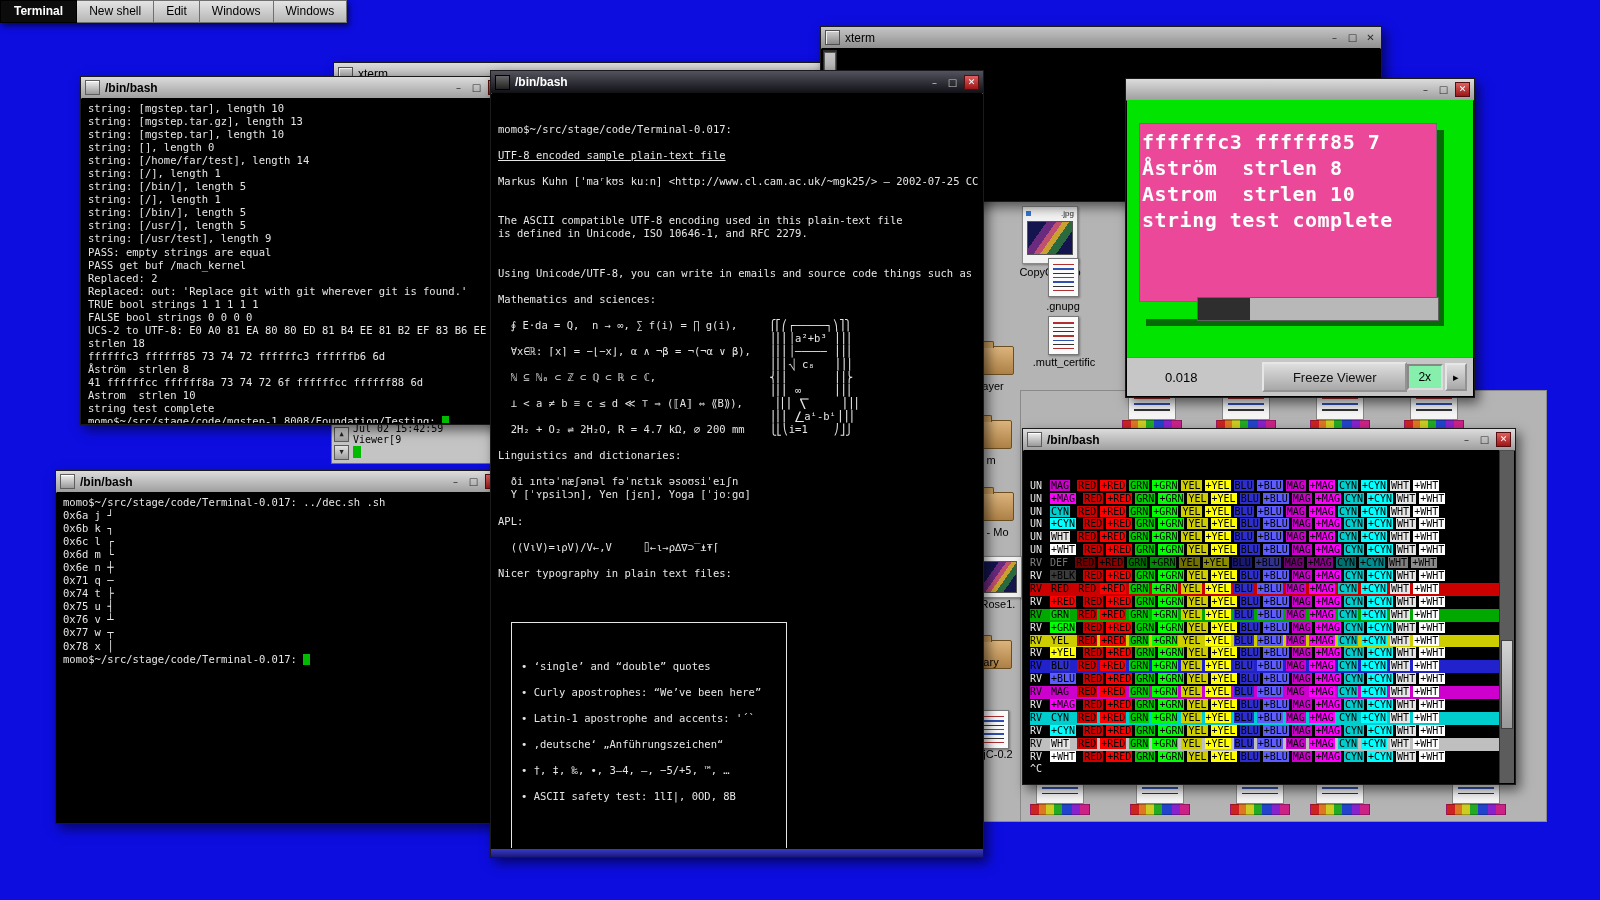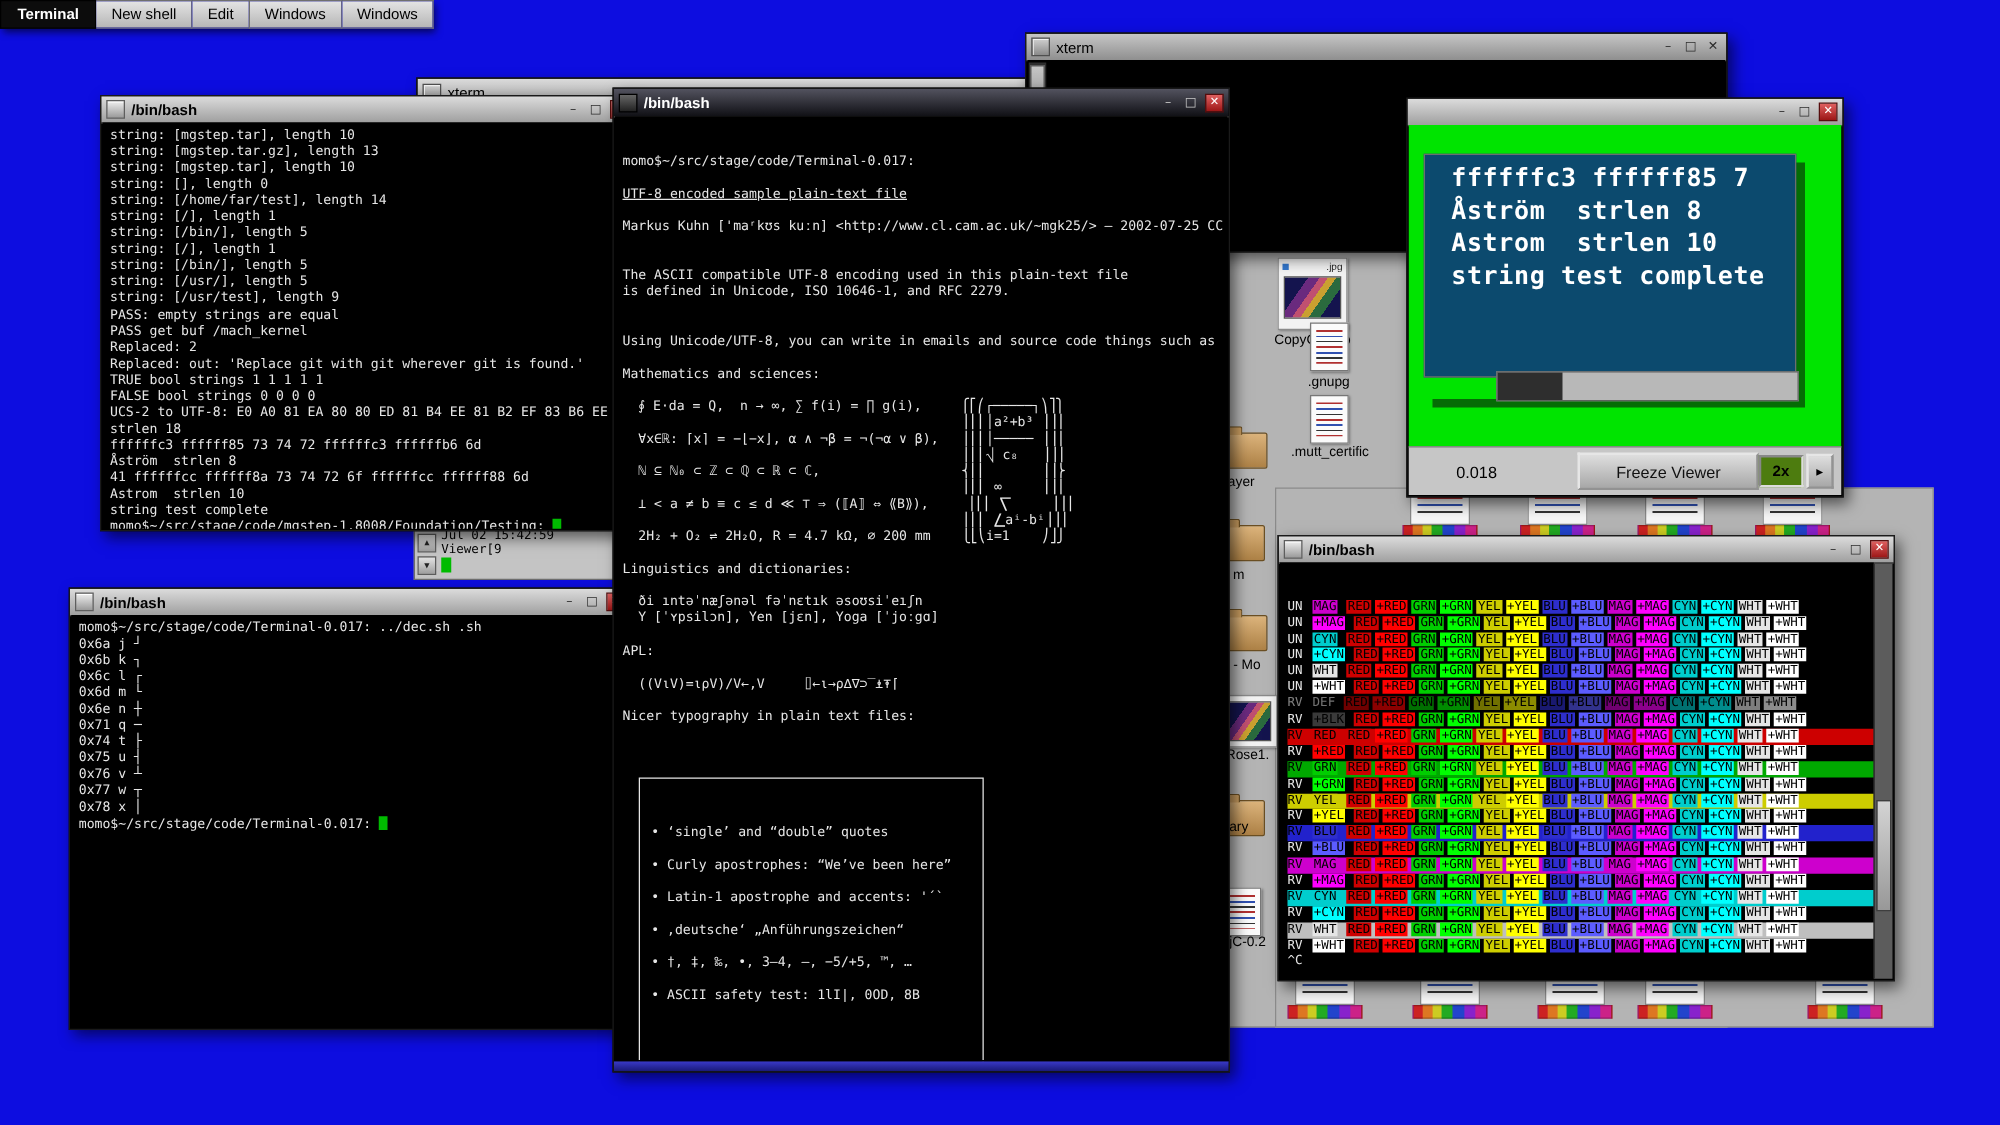--- a/index.html
+++ b/index.html
@@ -83,36 +83,36 @@
     background:#c4c4c4;border:1px solid #6e6e6e;font:10px "DejaVu Sans Mono",monospace;color:#000;}
   .vrow{display:flex;align-items:center;gap:4px;height:18px;padding-left:2px;}
   .varrow{width:13px;height:13px;background:linear-gradient(#e2e2e2,#9e9e9e);border:1px solid #5c5c5c;
     font-size:7px;line-height:12px;text-align:center;color:#222;flex:none;}
   .vcursor{width:8px;height:12px;background:#00bb00;display:inline-block;}
 
   
   .cam-body{position:absolute;left:1px;right:1px;top:21px;height:258px;background:#00e400;}
   .cam-shot{position:absolute;left:12px;top:23px;width:298px;height:196px;
     box-shadow:7px 7px 0 rgba(10,10,10,.55);}
-  .cam-screen{height:172px;background:#0c4a6e;border:1px solid #6e6e6e;overflow:hidden;
+  .cam-screen{height:172px;background:#ec4899;border:1px solid #6e6e6e;overflow:hidden;
     color:#fff;font:bold 20px/26px "DejaVu Sans Mono",monospace;white-space:pre;
-    padding:5px 0 0 21px;letter-spacing:.5px;}
+    padding:5px 0 0 2px;letter-spacing:.5px;}
   .cam-screen .tline{height:26px;}
   .camcursor{display:inline-block;width:12px;height:19px;background:#00bb00;vertical-align:-3px;}
   .cam-strip{position:absolute;left:58px;top:174px;width:240px;height:22px;background:#b8b8b8;
     border:1px solid #606060;display:flex;}
   .cam-strip-box{width:52px;height:100%;background:#2e2e2e;}
   .cam-controls{position:absolute;left:1px;right:1px;bottom:1px;height:38px;background:#c6c6c6;
     border-top:1px solid #7a7a7a;display:flex;align-items:center;font-size:13px;color:#000;}
   .cam-value{margin-left:38px;width:62px;}
   .bevel-btn{margin-left:40px;width:152px;height:26px;background:linear-gradient(#dedede,#a8a8a8);
     border:2px outset #e6e6e6;font:13px "Liberation Sans",sans-serif;color:#111;
     display:flex;align-items:center;justify-content:center;}
-  .zoom-box{margin-left:auto;width:34px;height:22px;background:#4d7c0f;border:2px inset #dcdcdc;
-    display:flex;align-items:center;justify-content:center;font-size:12px;font-weight:bold;}
+  .zoom-box{margin-left:auto;width:34px;height:22px;background:#86efac;border:2px inset #dcdcdc;
+    display:flex;align-items:center;justify-content:center;font-size:12px;}
   .zoom-btn{width:20px;height:24px;margin:0 6px 0 2px;background:linear-gradient(#dedede,#a8a8a8);
     border:2px outset #e6e6e6;display:flex;align-items:center;justify-content:center;font-size:11px;}
 
   
   #term-colors{right:16px;font-size:10px;line-height:12.9px;}
   .crow{height:12.9px;line-height:12.9px;white-space:nowrap;font-size:10px;}
   .cpre{color:#e8e8e8;white-space:pre;margin-right:2px;}
   .cplain{color:#d0d0d0;margin-right:7px;}
   .chip{color:#000;padding:0 1px;margin-right:3px;}
   .vscroll{position:absolute;right:1px;top:22px;bottom:1px;width:14px;background:#5c5c5c;

